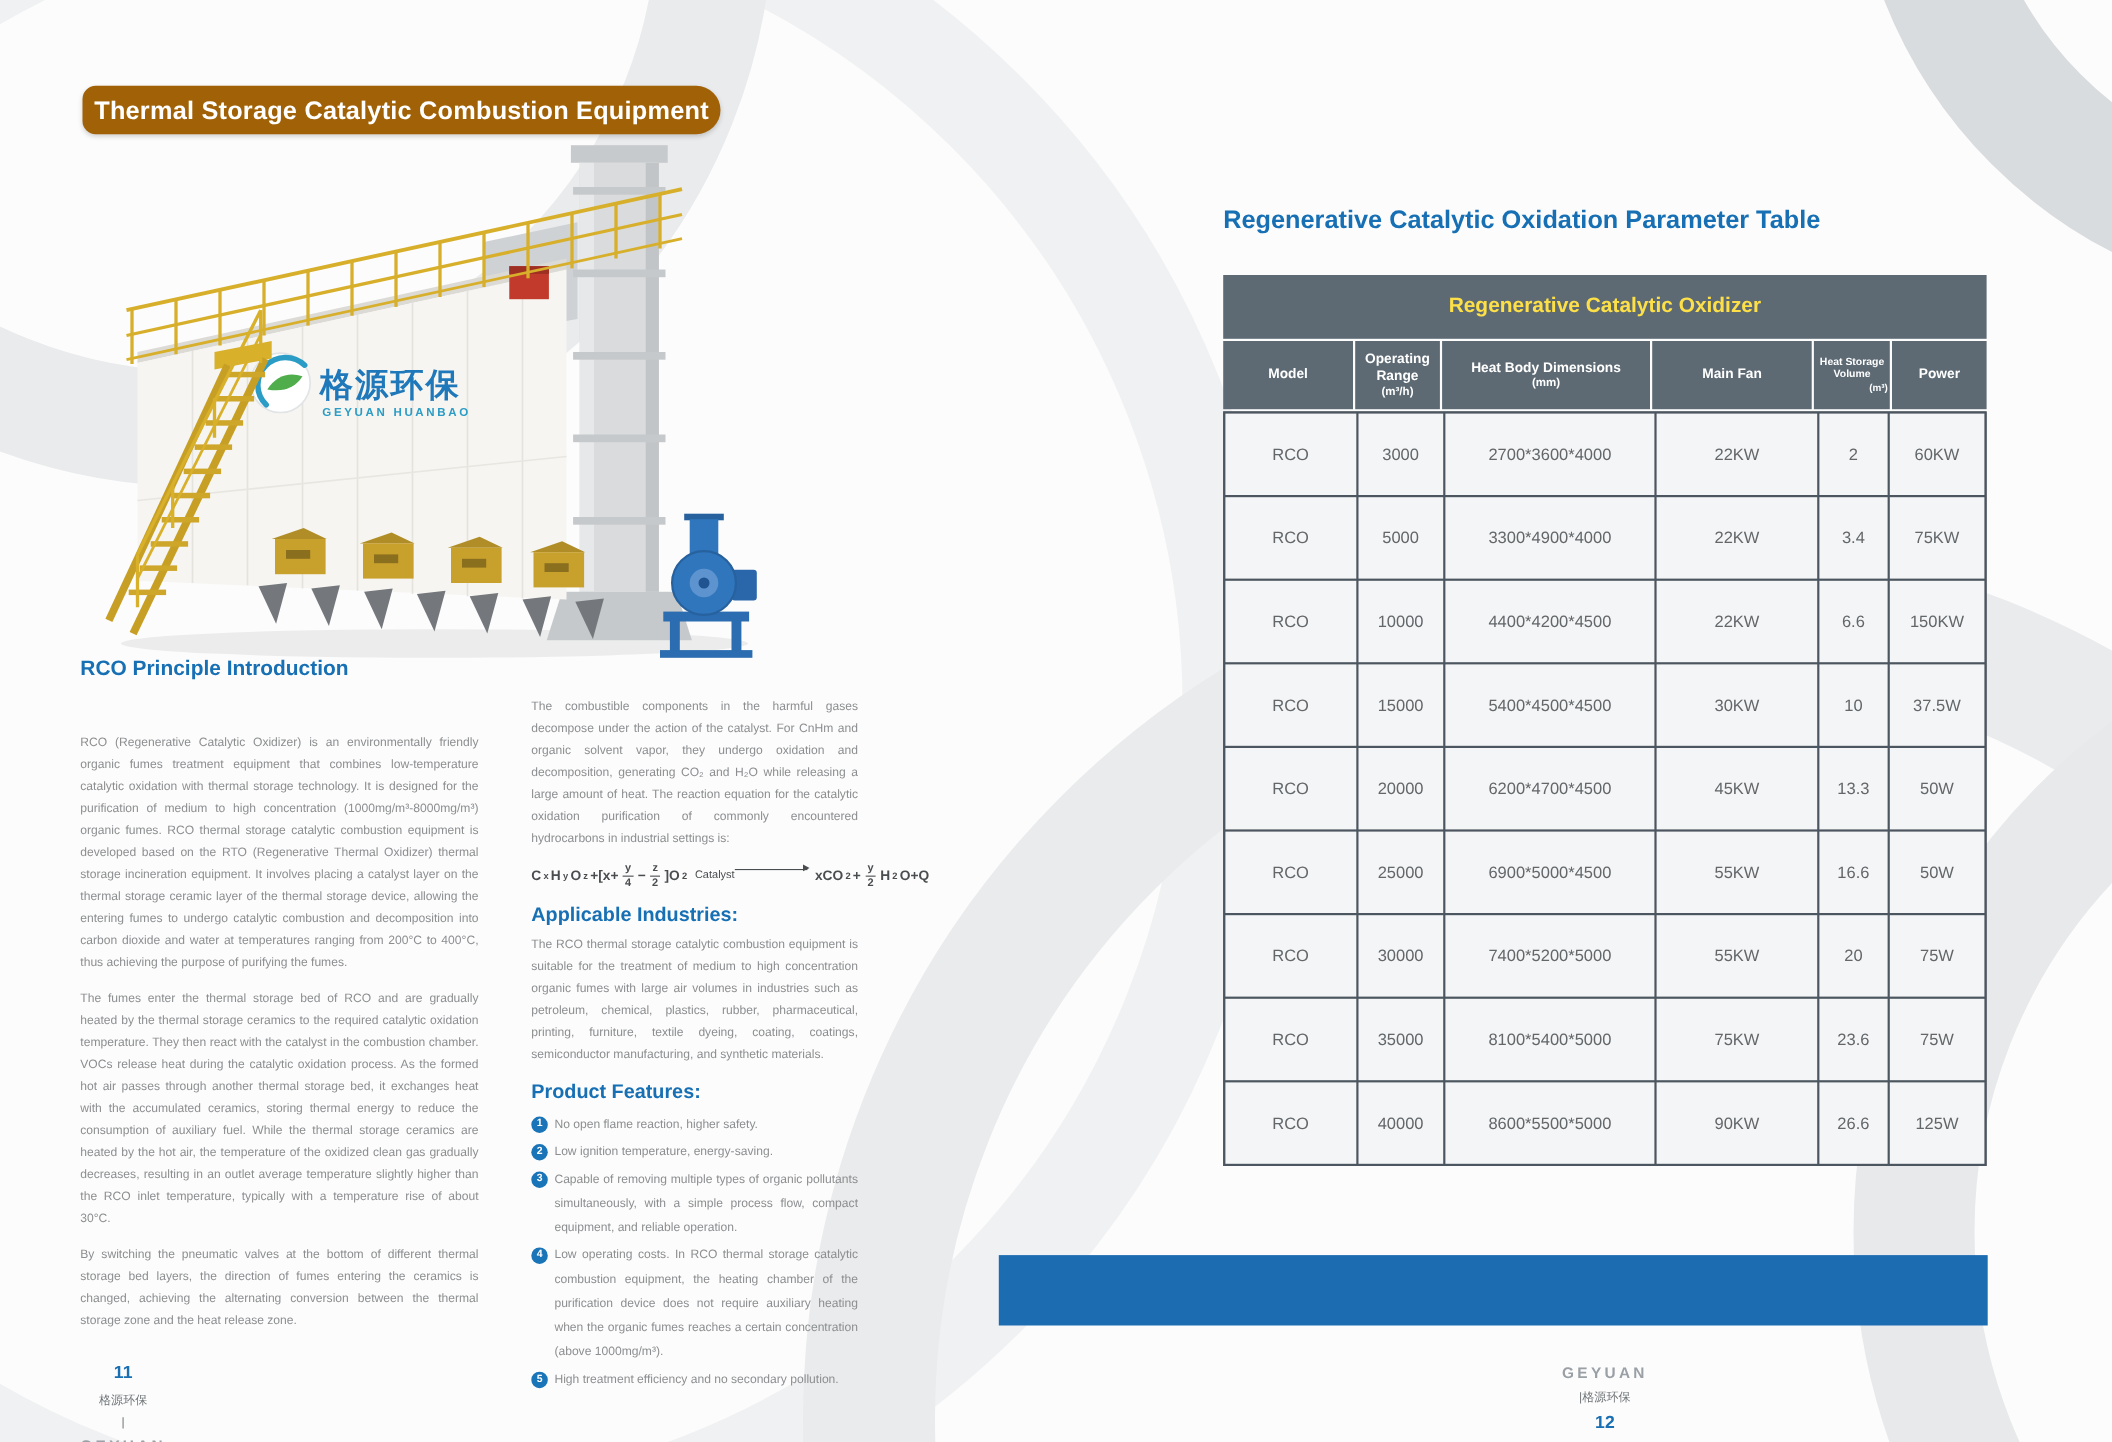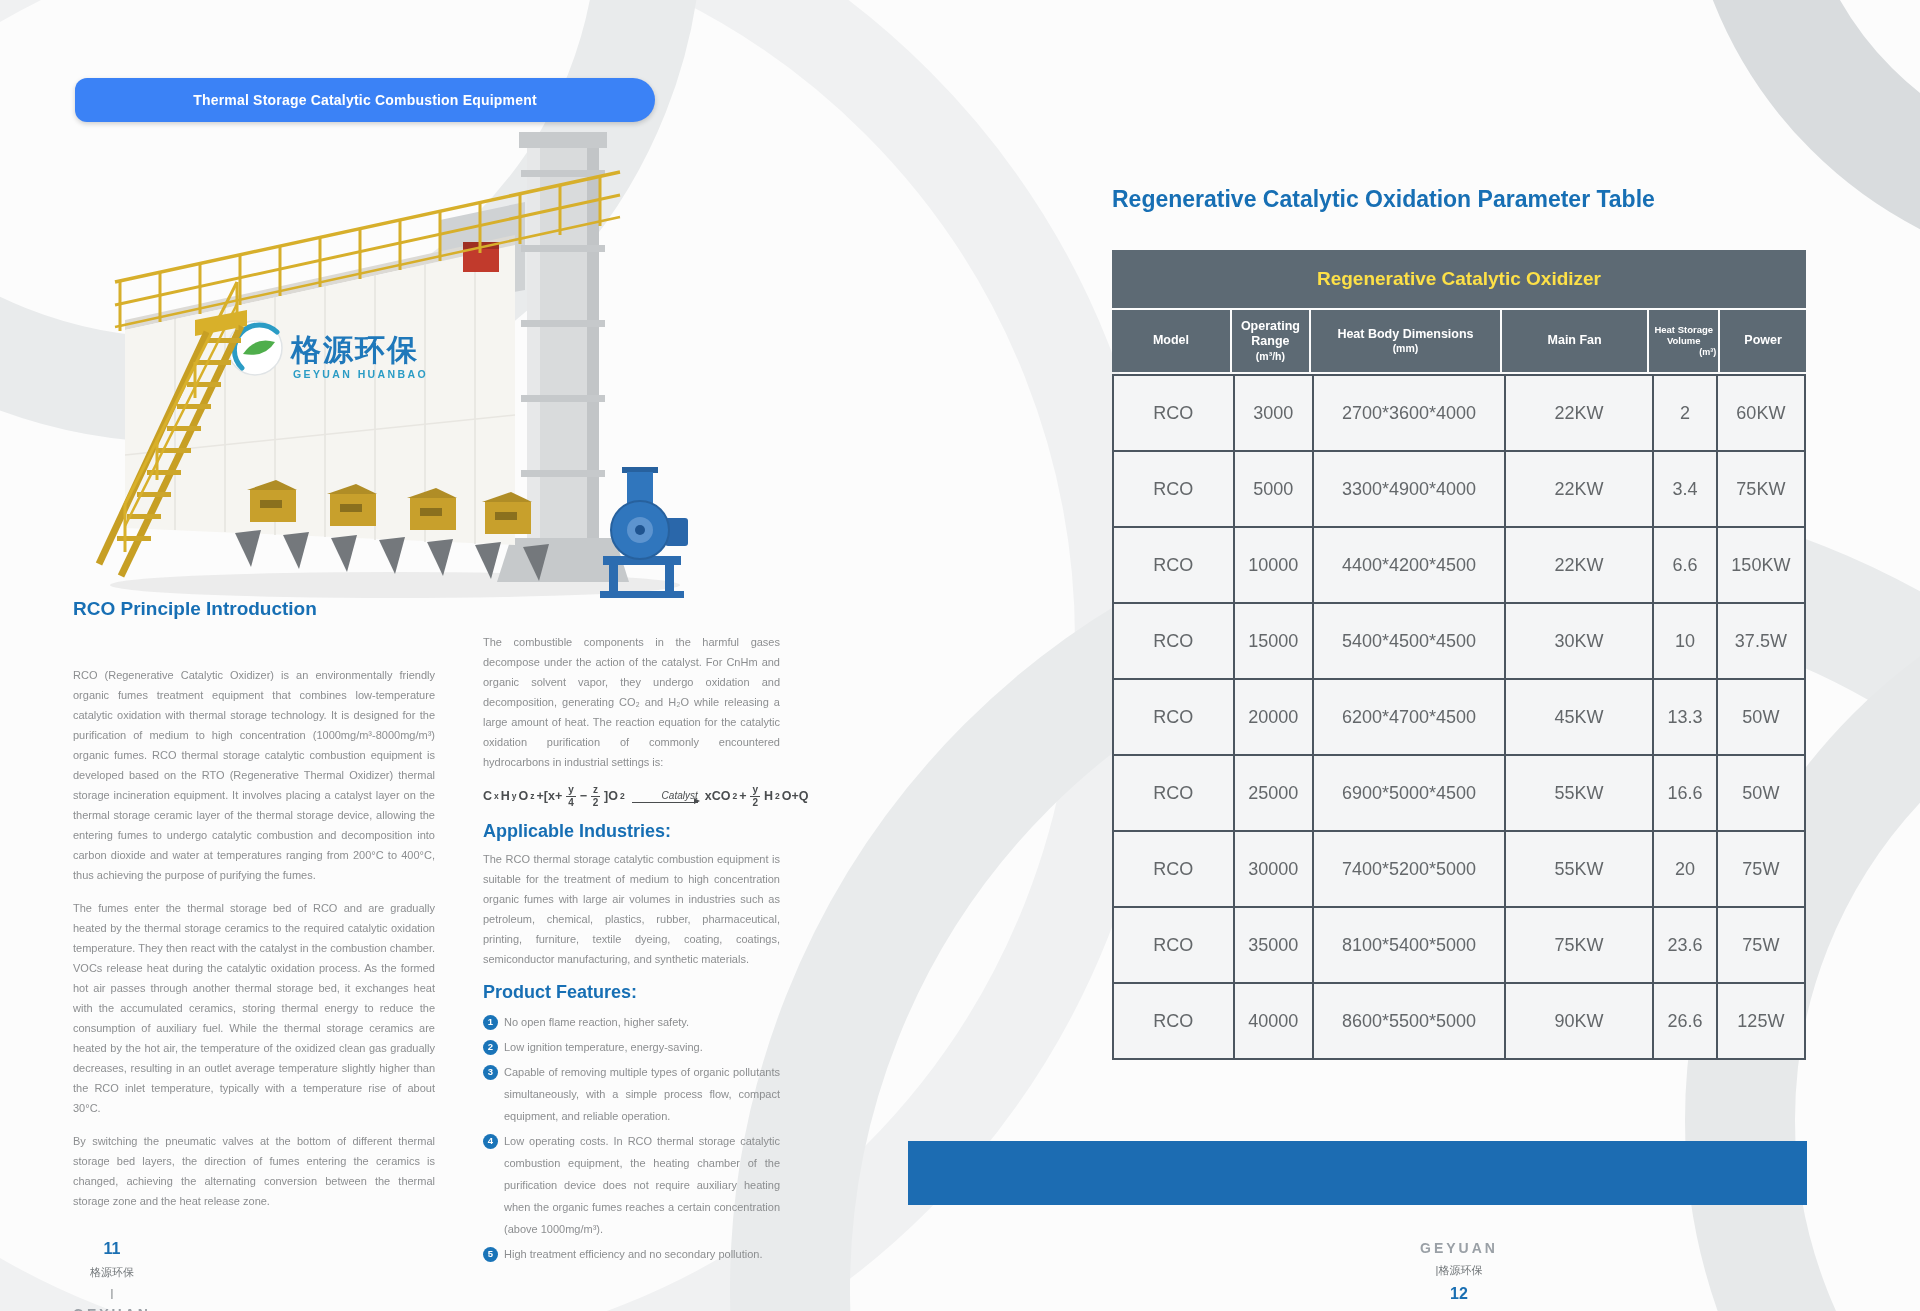--- a/index.html
+++ b/index.html
@@ -5,44 +5,44 @@
 <style>
   html,body{margin:0;padding:0;background:#e5e5e5;}
   #canvas{position:relative;width:1920px;height:1311px;background:#fcfcfc;overflow:hidden;
           font-family:"Liberation Sans","DejaVu Sans",sans-serif;}
   .abs{position:absolute;}
 
   
   #bg-swirls{position:absolute;left:0;top:0;z-index:0;}
 
   
-  .title-banner{left:75px;top:78px;width:580px;height:44px;background:#3b82f6;z-index:3;
+  .title-banner{left:75px;top:78px;width:580px;height:44px;background:#a16207;z-index:3;
     border-radius:12px 22px 22px 12px;display:flex;align-items:center;justify-content:center;
-    color:#fff;font-size:14px;font-weight:bold;letter-spacing:.2px;box-shadow:0 2px 5px rgba(0,0,0,.18);}
+    color:#fff;font-size:23px;font-weight:bold;letter-spacing:.2px;box-shadow:0 2px 5px rgba(0,0,0,.18);}
 
   .machine-wrap{left:95px;top:130px;width:595px;height:470px;z-index:2;}
 
   
   .h-blue{color:#176fb4;font-weight:bold;margin:0;}
   .left-heading{left:73px;top:598px;font-size:19px;z-index:2;}
 
   
   .left-col{left:73px;top:630px;width:362px;z-index:2;margin-top:35px;}
   .para{margin:0 0 13px 0;text-align:justify;color:#8c8e90;font-size:11px;line-height:20px;}
   .mid-col{left:483px;top:632px;width:297px;z-index:2;}
   .mid-col .para{margin:0;}
   .mid-heading{font-size:18px;margin:13px 0 7px 0;}
 
   
   .formula{display:flex;align-items:center;gap:2px;color:#4a4d4f;font-weight:bold;
     font-size:12.5px;margin-top:12px;white-space:nowrap;}
   .formula sub{font-size:8.5px;}
   .frac{display:inline-flex;flex-direction:column;align-items:center;font-size:10px;line-height:1.15;margin:0 2px;}
   .frac .num{border-bottom:1px solid #4a4d4f;padding:0 2px;}
-  .cat-arrow{display:inline-flex;flex-direction:column;align-items:flex-end;margin:0 5px;font-style:italic;}
+  .cat-arrow{display:inline-flex;flex-direction:row;align-items:flex-start;margin:0 5px;}
   .cat-arrow .cat-lbl{font-size:10px;font-weight:normal;color:#4a4d4f;margin-bottom:1px;}
   .cat-arrow .cat-line{position:relative;width:66px;height:0;border-bottom:1.4px solid #4a4d4f;}
   .cat-arrow .cat-line::after{content:"";position:absolute;right:-2px;top:-3.6px;
     border-left:6px solid #4a4d4f;border-top:3.5px solid transparent;border-bottom:3.5px solid transparent;}
 
   
   .features{list-style:none;margin:8px 0 0 0;padding:0;}
   .feature-item{position:relative;padding-left:21px;font-size:11px;line-height:22px;
     color:#8c8e90;text-align:justify;margin-bottom:3px;}
   .feature-num{position:absolute;left:0;top:3.5px;width:15px;height:15px;border-radius:50%;
@@ -56,21 +56,21 @@
     justify-content:center;font-size:19px;font-weight:bold;margin-bottom:2px;}
   .tbl-head{display:grid;grid-template-columns:12.1fr 7.9fr 19.4fr 14.9fr 6.3fr 8.8fr;gap:2px;height:62px;}
   .th{background:#5d6a74;color:#fff;display:flex;flex-direction:column;align-items:center;
     justify-content:center;text-align:center;font-weight:bold;font-size:12.5px;line-height:1.25;padding:0 2px;}
   .th .th-unit{font-size:10.5px;}
   .th.th-small .th-lbl{font-size:9.5px;}
   .th.th-small .th-unit{font-size:9px;padding-left:48px;}
   .tbl-body{display:grid;grid-template-columns:12.1fr 7.9fr 19.4fr 14.9fr 6.3fr 8.8fr;
     grid-auto-rows:74px;gap:2px;background:#4c5660;border:2px solid #4c5660;margin-top:2px;}
   .td{background:#f4f5f6;display:flex;align-items:center;justify-content:center;
-    font-size:18px;color:#63676a;}
+    font-size:15px;color:#63676a;}
 
   .blue-bar{left:908px;top:1141px;width:899px;height:64px;background:#1c6cb2;z-index:1;}
 
   
   .footer{z-index:3;display:flex;align-items:center;gap:7px;flex-direction:column;}
   .footer-left{left:73px;top:1240px;}
   .footer-right{left:1112px;top:1240px;width:694px;justify-content:flex-end;}
   .fp-num{color:#1a6fb2;font-weight:bold;font-size:16px;}
   .fp-cn{font-size:11px;color:#707578;}
   .fp-logo{font-size:14px;font-weight:bold;letter-spacing:3px;color:#9aa0a6;}

